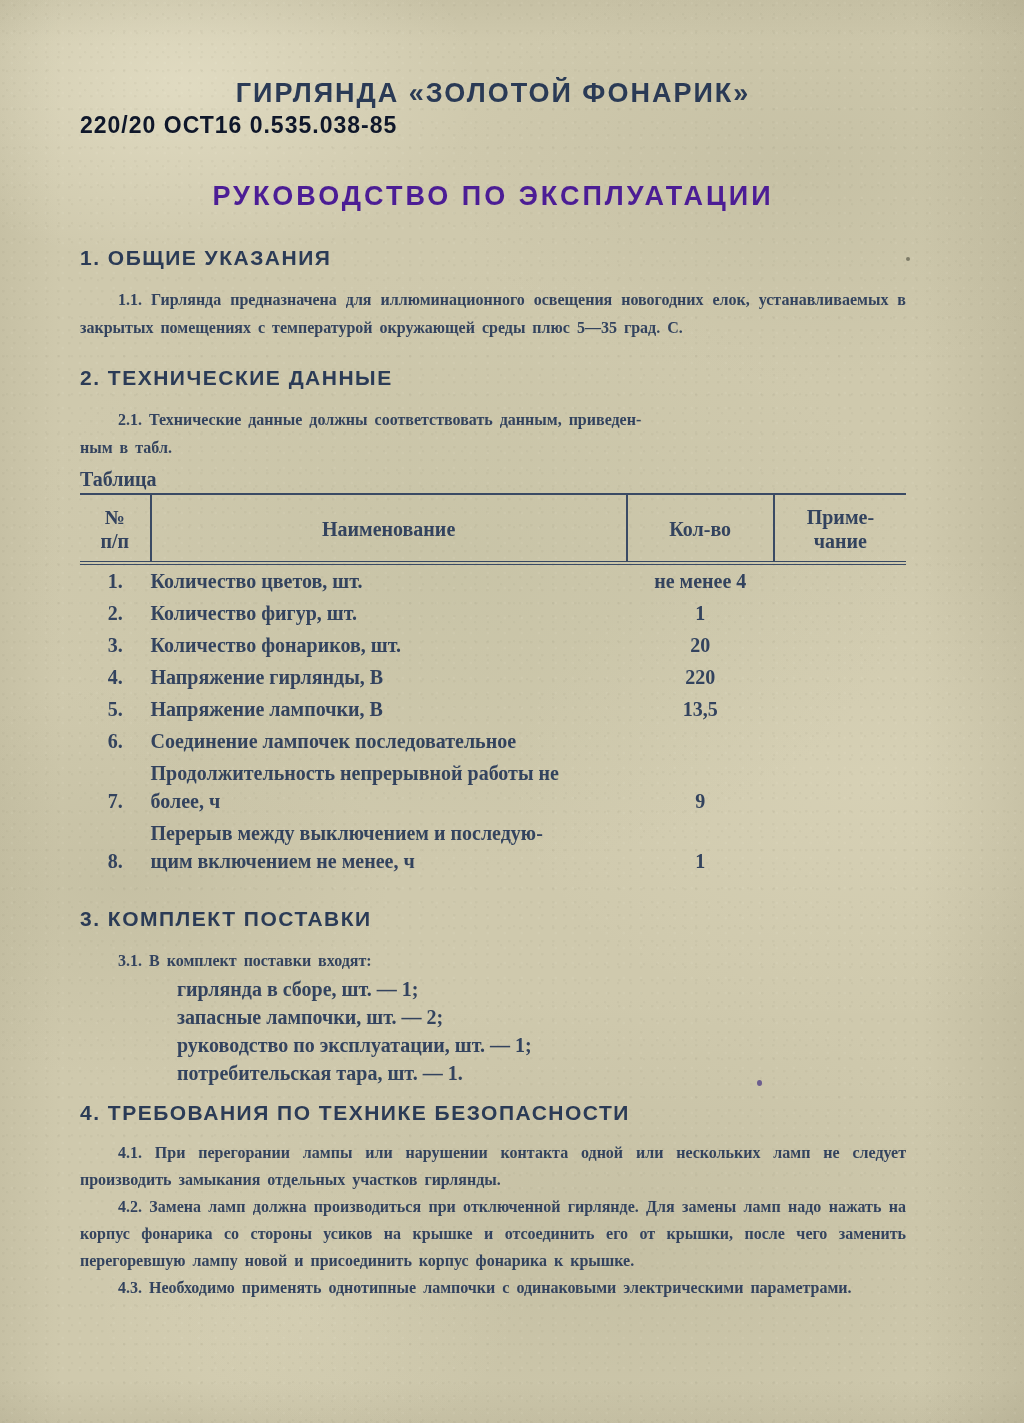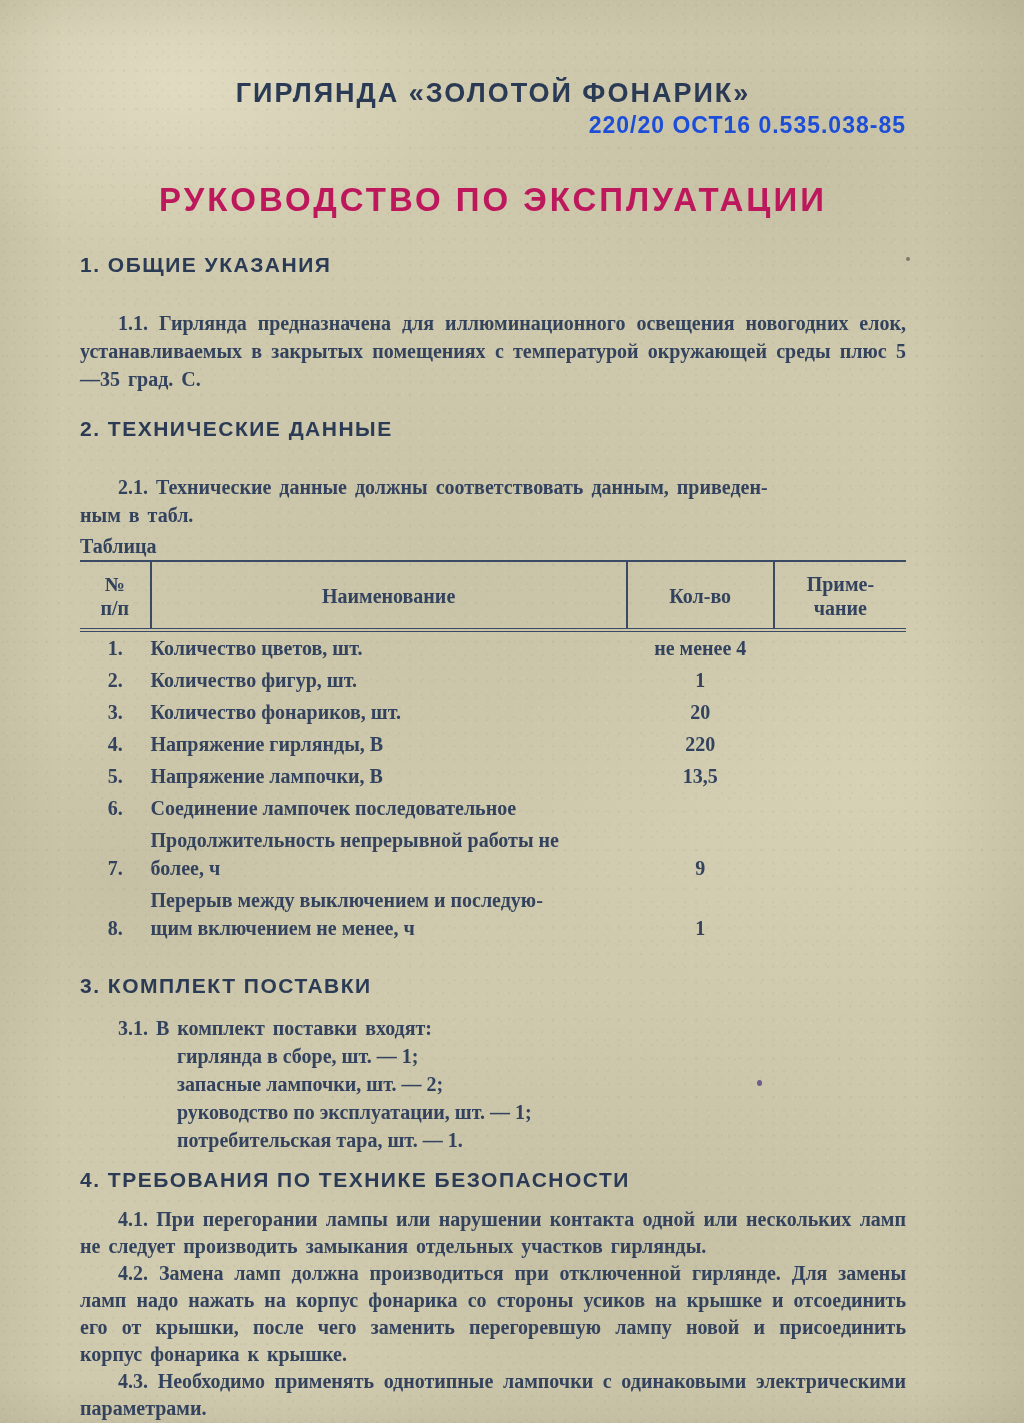--- a/index.html
+++ b/index.html
@@ -38,41 +38,41 @@
     position: relative;
     padding: 78px 118px 0 80px; 
   }
   .sans { font-family: "Liberation Sans", "DejaVu Sans", sans-serif; }
 
   .title1 {
     text-align: center; font-size: 27px; font-weight: 700;
     letter-spacing: 2px; color: #2a3a55;
   }
   .title2 {
-    text-align: right; font-size: 23px; font-weight: 700;
-    letter-spacing: 1px; color: #1d4ed8; margin-top: 3px;
+    text-align: left; font-size: 23px; font-weight: 700;
+    letter-spacing: 1px; color: #0f172a; margin-top: 3px;
   }
   .subtitle {
-    text-align: center; font-size: 33px; font-weight: 700;
-    letter-spacing: 3px; color: #be185d; margin-top: 42px;
+    text-align: center; font-size: 27px; font-weight: 700;
+    letter-spacing: 3px; color: #4c1d95; margin-top: 42px;
   }
   .sec-h {
     text-align: left; font-size: 21px; font-weight: 700;
     letter-spacing: 1.5px; color: #2b3b56;
   }
   .h-s1 { margin-top: 34px; }
   .h-s2 { margin-top: 24px; }
   .h-s3 { margin-top: 30px; }
   .h-s4 { margin-top: 14px; }
 
   .para {
-    font-size: 20px; line-height: 28px;
+    font-size: 16px; line-height: 28px;
     text-align: justify; text-indent: 38px;
     word-spacing: 3px;
-    margin: 32px 0 0 0;
+    margin: 16px 0 0 0;
   }
   .pre { white-space: pre-line; }
   .s4 .para { line-height: 27px; margin-top: 0; }
   .s4 .para.first { margin-top: 14px; }
 
   .tbl-label {
     text-align: left; font-size: 20px; margin-top: 6px;
     color: #33435e;
   }
 

